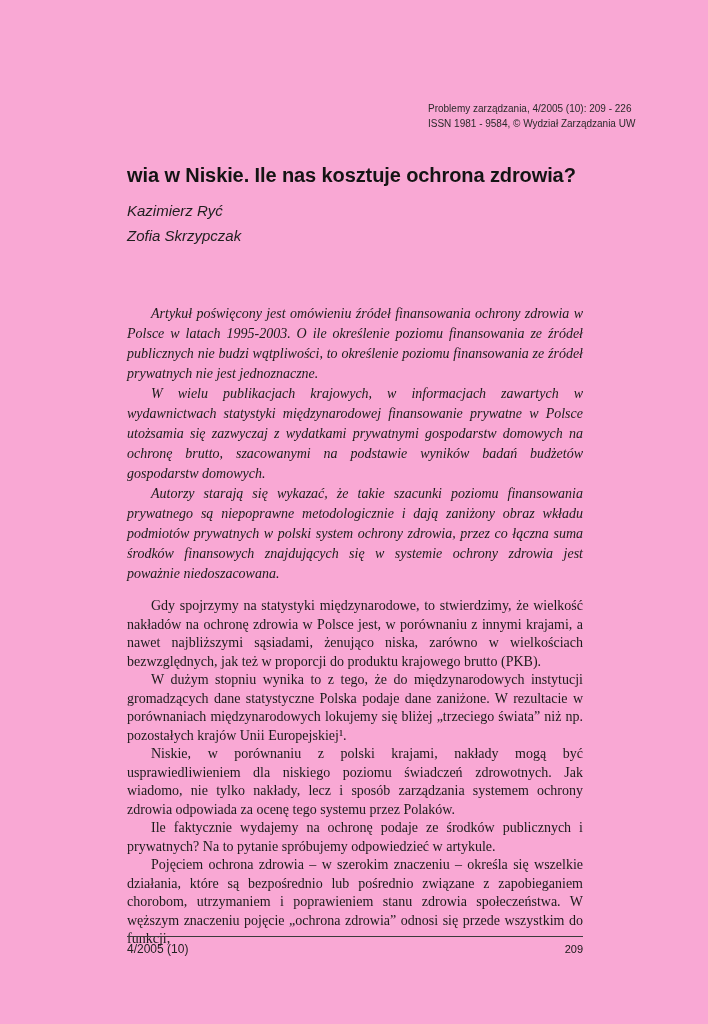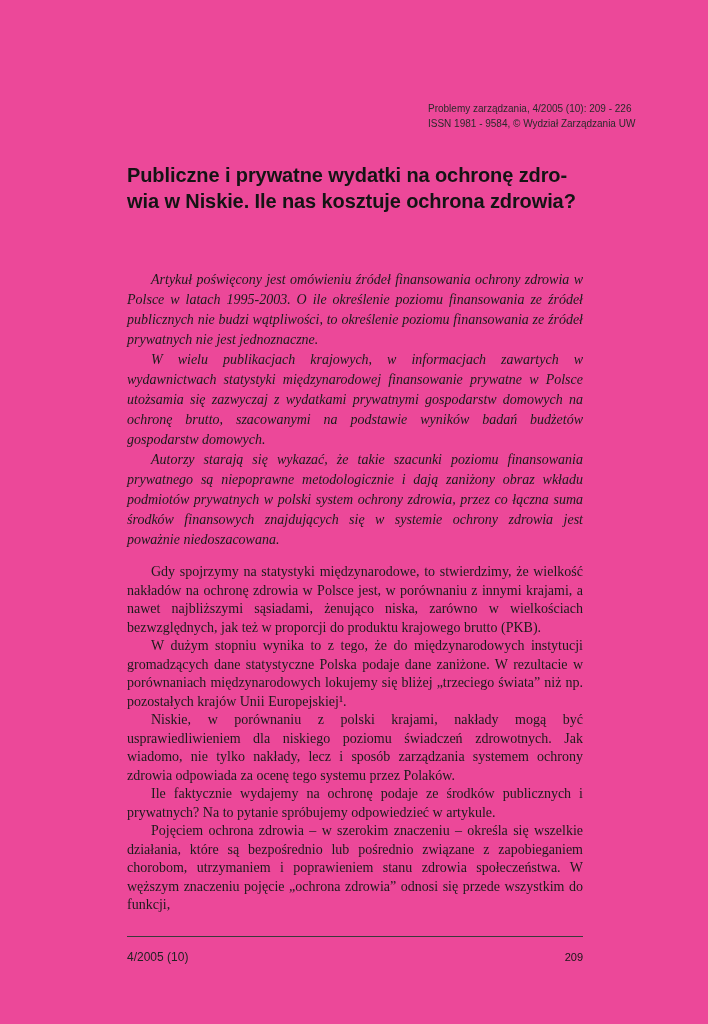--- a/index.html
+++ b/index.html
@@ -5,21 +5,21 @@
   html, body {
     margin: 0;
     padding: 0;
     background: #f0efed;
   }
   .page {
     position: relative;
     width: 708px;
     height: 1024px;
     margin: 0 auto;
-    background: #ec4899;
+    background: #f9a8d4;
     color: #1b1b1b;
     font-family: "Liberation Serif", serif;
     overflow: hidden;
     box-sizing: border-box;
   }
   
   .header-meta {
     position: absolute;
     top: 102px;
     left: 428px;
@@ -81,43 +81,46 @@
     width: 456px;
   }
   .footer-rule {
     height: 0;
     border-top: 1px solid #3a3a3a;
   }
   .footer-row {
     display: flex;
     justify-content: space-between;
     align-items: baseline;
-    margin-top: 13px;
+    margin-top: 5px;
     font-family: "Liberation Sans", sans-serif;
   }
   .footer-issue { font-size: 12px; color: #222; }
   .footer-page  { font-size: 11px; color: #161616; }
 </style>
 </head>
 <body>
 
 <div class="page">
 
   <div class="header-meta">
     <div>Problemy zarządzania,  4/2005 (10): 209 - 226</div>
     <div>ISSN 1981 - 9584, © Wydział Zarządzania UW</div>
   </div>
 
   <div class="content">
 
     <h1 class="title">
-      <span class="title-line">Publiczne i prywatne wydatki na ochronę zdro-</span>
       <span class="title-line">wia w Niskie. Ile nas kosztuje ochrona zdrowia?</span>
     </h1>
 
+    <div class="authors">
+      <div class="author">Kazimierz Ryć</div>
+      <div class="author">Zofia Skrzypczak</div>
+    </div>
 
     <div class="abstract">
       <p>Artykuł poświęcony jest omówieniu źródeł finansowania ochrony zdrowia w Polsce w latach 1995-2003. O ile określenie poziomu finansowania ze źródeł publicznych nie budzi wątpliwości, to określenie poziomu finansowania ze źródeł prywatnych nie jest jednoznaczne.</p>
       <p>W wielu publikacjach krajowych, w informacjach zawartych w wydawnictwach statystyki międzynarodowej finansowanie prywatne w Polsce utożsamia się zazwyczaj z wydatkami prywatnymi gospodarstw domowych na ochronę brutto, szacowanymi na podstawie wyników badań budżetów gospodarstw domowych.</p>
       <p>Autorzy starają się wykazać, że takie szacunki poziomu finansowania prywatnego są niepoprawne metodologicznie i dają zaniżony obraz wkładu podmiotów prywatnych w polski system ochrony zdrowia, przez co łączna suma środków finansowych znajdujących się w systemie ochrony zdrowia jest poważnie niedoszacowana.</p>
     </div>
 
     <div class="body-text">
       <p>Gdy spojrzymy na statystyki międzynarodowe, to stwierdzimy, że wielkość nakładów na ochronę zdrowia w Polsce jest, w porównaniu z innymi krajami, a nawet najbliższymi sąsiadami, żenująco niska, zarówno w wielkościach bezwzględnych, jak też w proporcji do produktu krajowego brutto (PKB).</p>
       <p>W dużym stopniu wynika to z tego, że do międzynarodowych instytucji gromadzących dane statystyczne Polska podaje dane zaniżone. W rezultacie w porównaniach międzynarodowych lokujemy się bliżej „trzeciego świata” niż np. pozostałych krajów Unii Europejskiej¹.</p>

